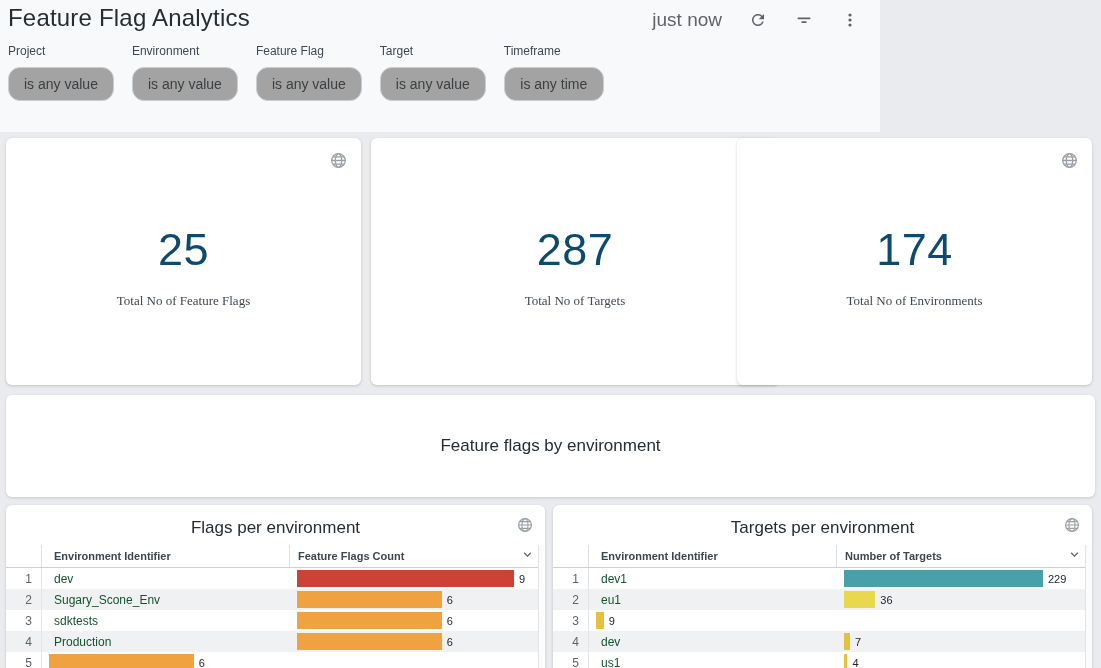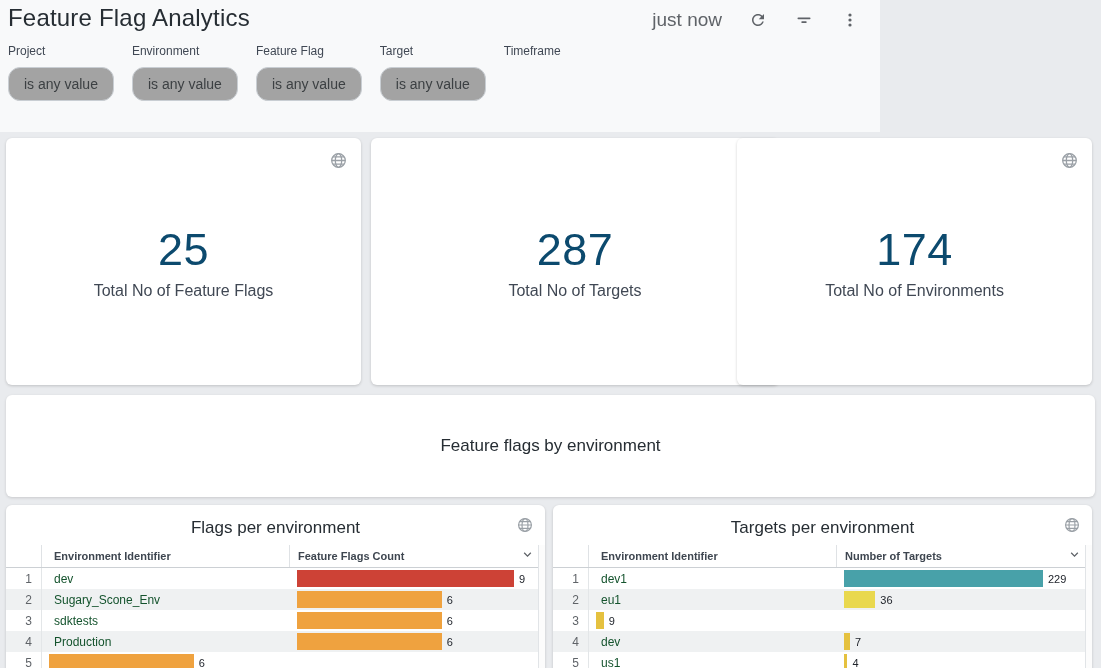--- a/index.html
+++ b/index.html
@@ -51,21 +51,21 @@
   #kpi-1 { left: 371px; width: 408px; }
   #kpi-2 { left: 737px; }
   .globe-btn {
     position: absolute; top: 12px; right: 12px; background: none; border: none;
     cursor: pointer; padding: 2px;
   }
   .kpi-center {
     position: absolute; left: 0; right: 0; top: 86px; text-align: center;
   }
   .kpi-value { font-size: 45px; font-weight: 500; color: #0c4a6e; letter-spacing: .5px; }
-  .kpi-label { font-size: 16px; color: #404854; margin-top: 6px; }
+  .kpi-label { font-size: 13px; color: #404854; margin-top: 17px; font-family: Liberation Serif, serif; }
 
   .section-tile {
     left: 6px; top: 395px; width: 1089px; height: 102px;
     display: flex; align-items: center; justify-content: center;
     box-shadow: 0 1px 3px rgba(0,0,0,.14);
   }
   .section-title { font-size: 17px; font-weight: 500; color: #262d33; }
 
   
   .table-tile { top: 505px; width: 539px; height: 240px; overflow: hidden; }
@@ -151,20 +151,21 @@
       <div class="filter">
         <label class="filter-label">Feature Flag</label>
         <button class="filter-btn">is any value</button>
       </div>
       <div class="filter">
         <label class="filter-label">Target</label>
         <button class="filter-btn">is any value</button>
       </div>
       <div class="filter">
         <label class="filter-label">Timeframe</label>
+        <button class="filter-btn">is any time</button>
       </div>
     </div>
   </header>
 
   <section class="tile kpi-tile" id="kpi-0">
     <button class="globe-btn">
       <span>
         <svg width="17" height="17" viewBox="0 0 16 16" fill="none" stroke="#9aa0a6" stroke-width="1.2">
             <circle cx="8" cy="8" r="6.4"></circle>
             <ellipse cx="8" cy="8" rx="3" ry="6.4"></ellipse>

